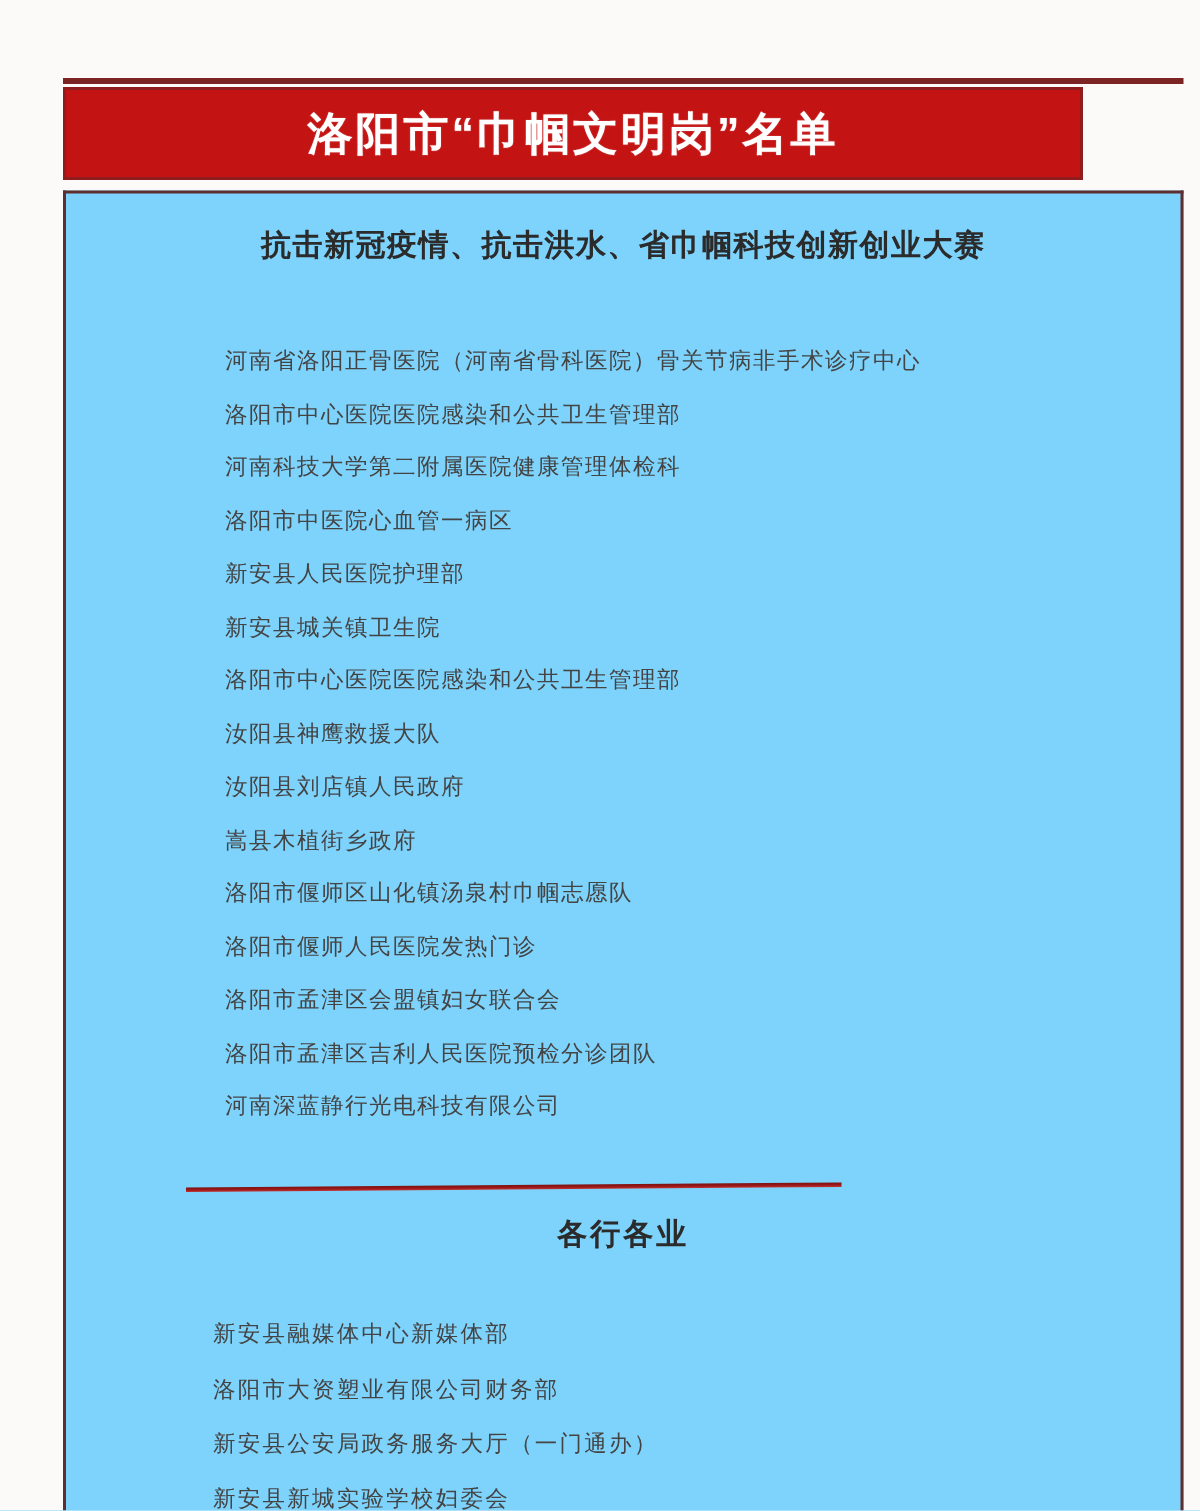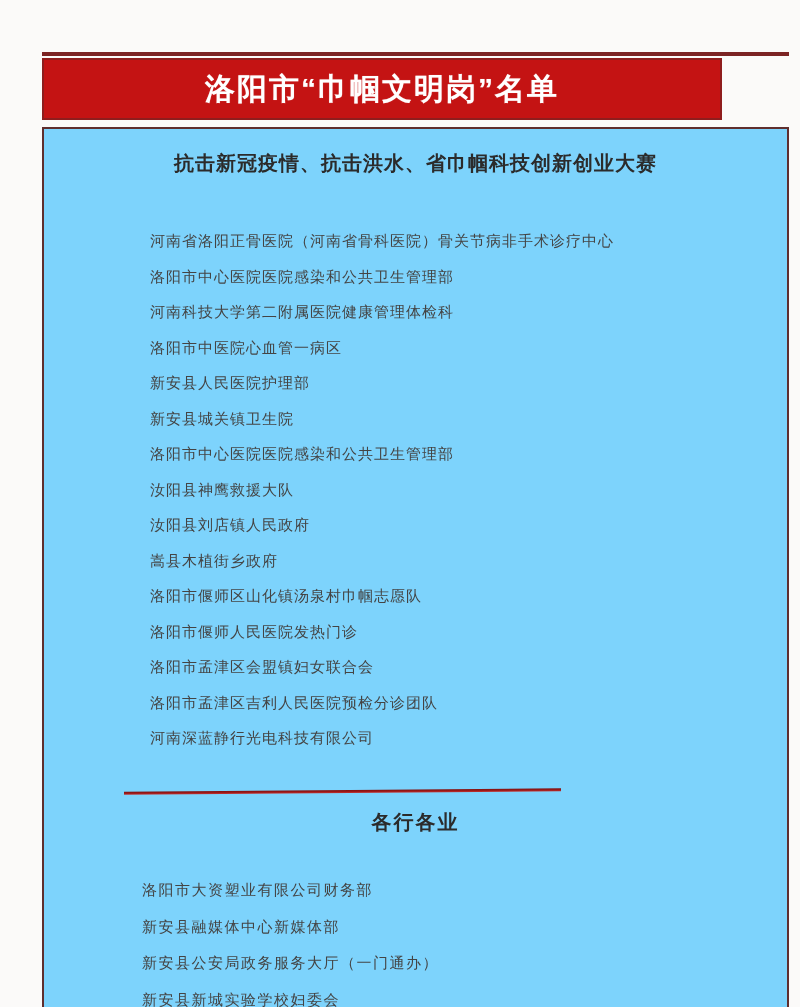--- a/index.html
+++ b/index.html
@@ -124,19 +124,19 @@
       <li>洛阳市孟津区会盟镇妇女联合会</li>
       <li>洛阳市孟津区吉利人民医院预检分诊团队</li>
       <li>河南深蓝静行光电科技有限公司</li>
     </ul>
 
   <div class="red-divider"></div>
 
   <div class="section2-title">各行各业</div>
 
   <ul class="org-list list-industries">
+      <li>新安县融媒体中心新媒体部</li>
       <li>洛阳市大资塑业有限公司财务部</li>
-      <li>新安县融媒体中心新媒体部</li>
       <li>新安县公安局政务服务大厅（一门通办）</li>
       <li>新安县新城实验学校妇委会</li>
     </ul>
 
 </div>
 
 </body></html>

